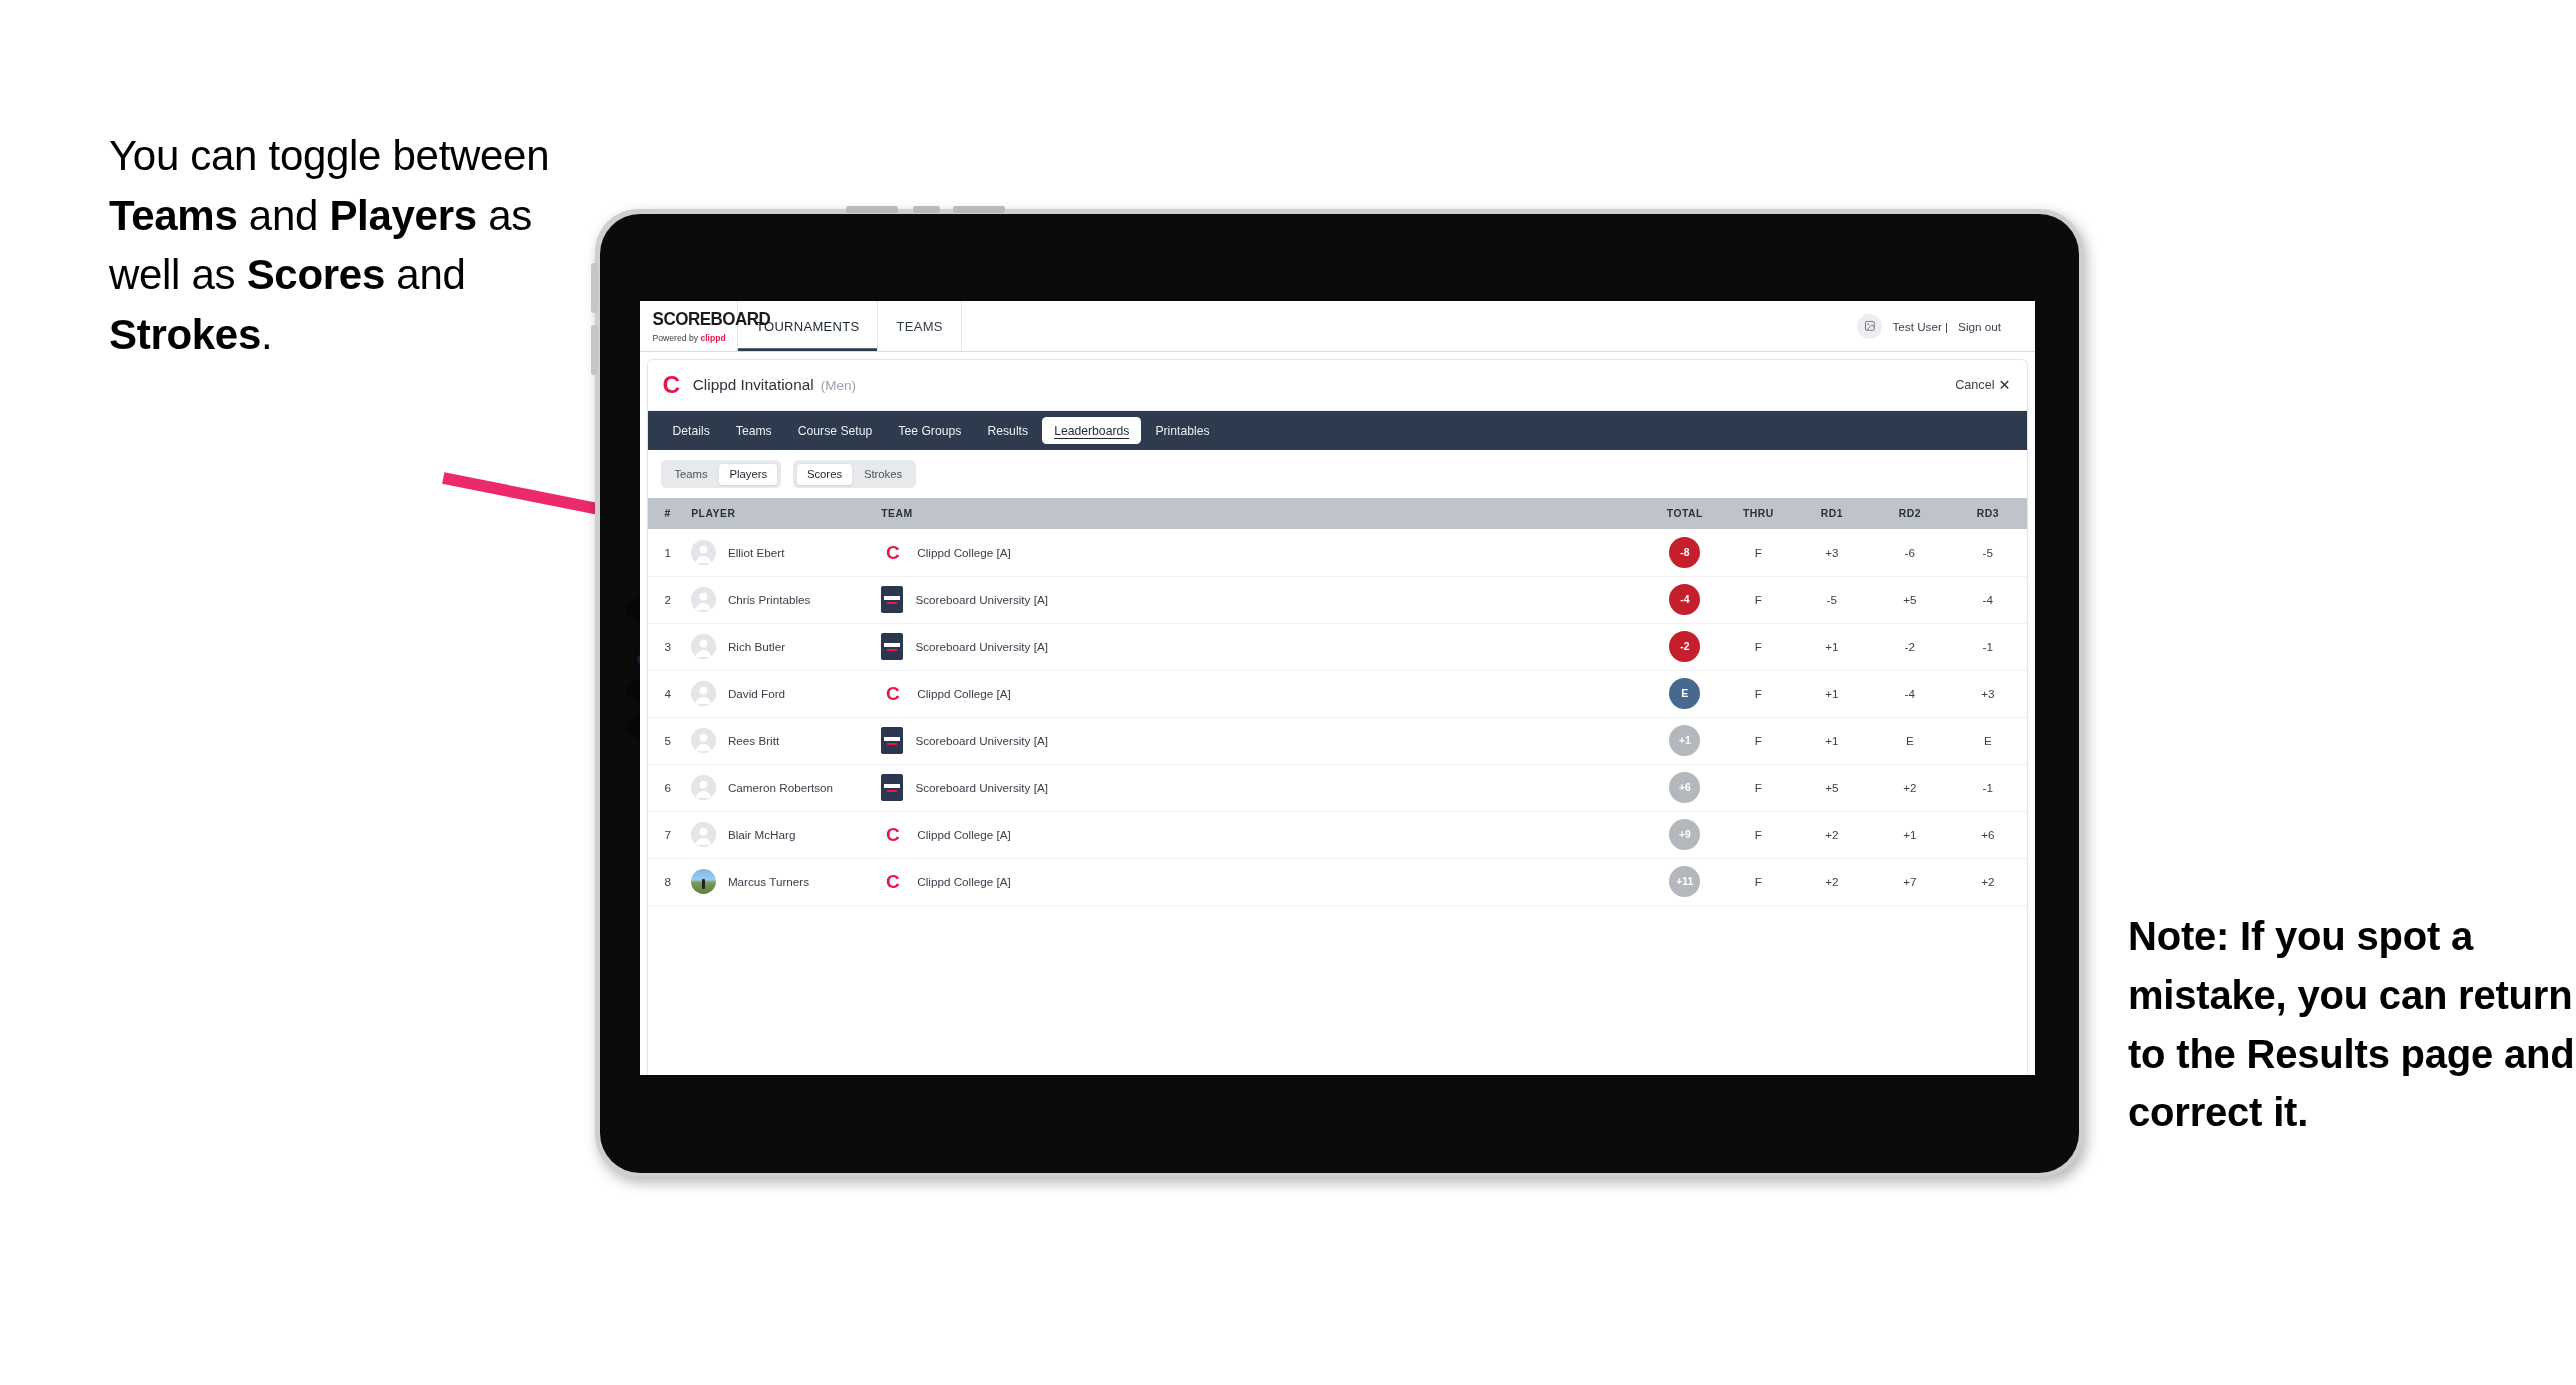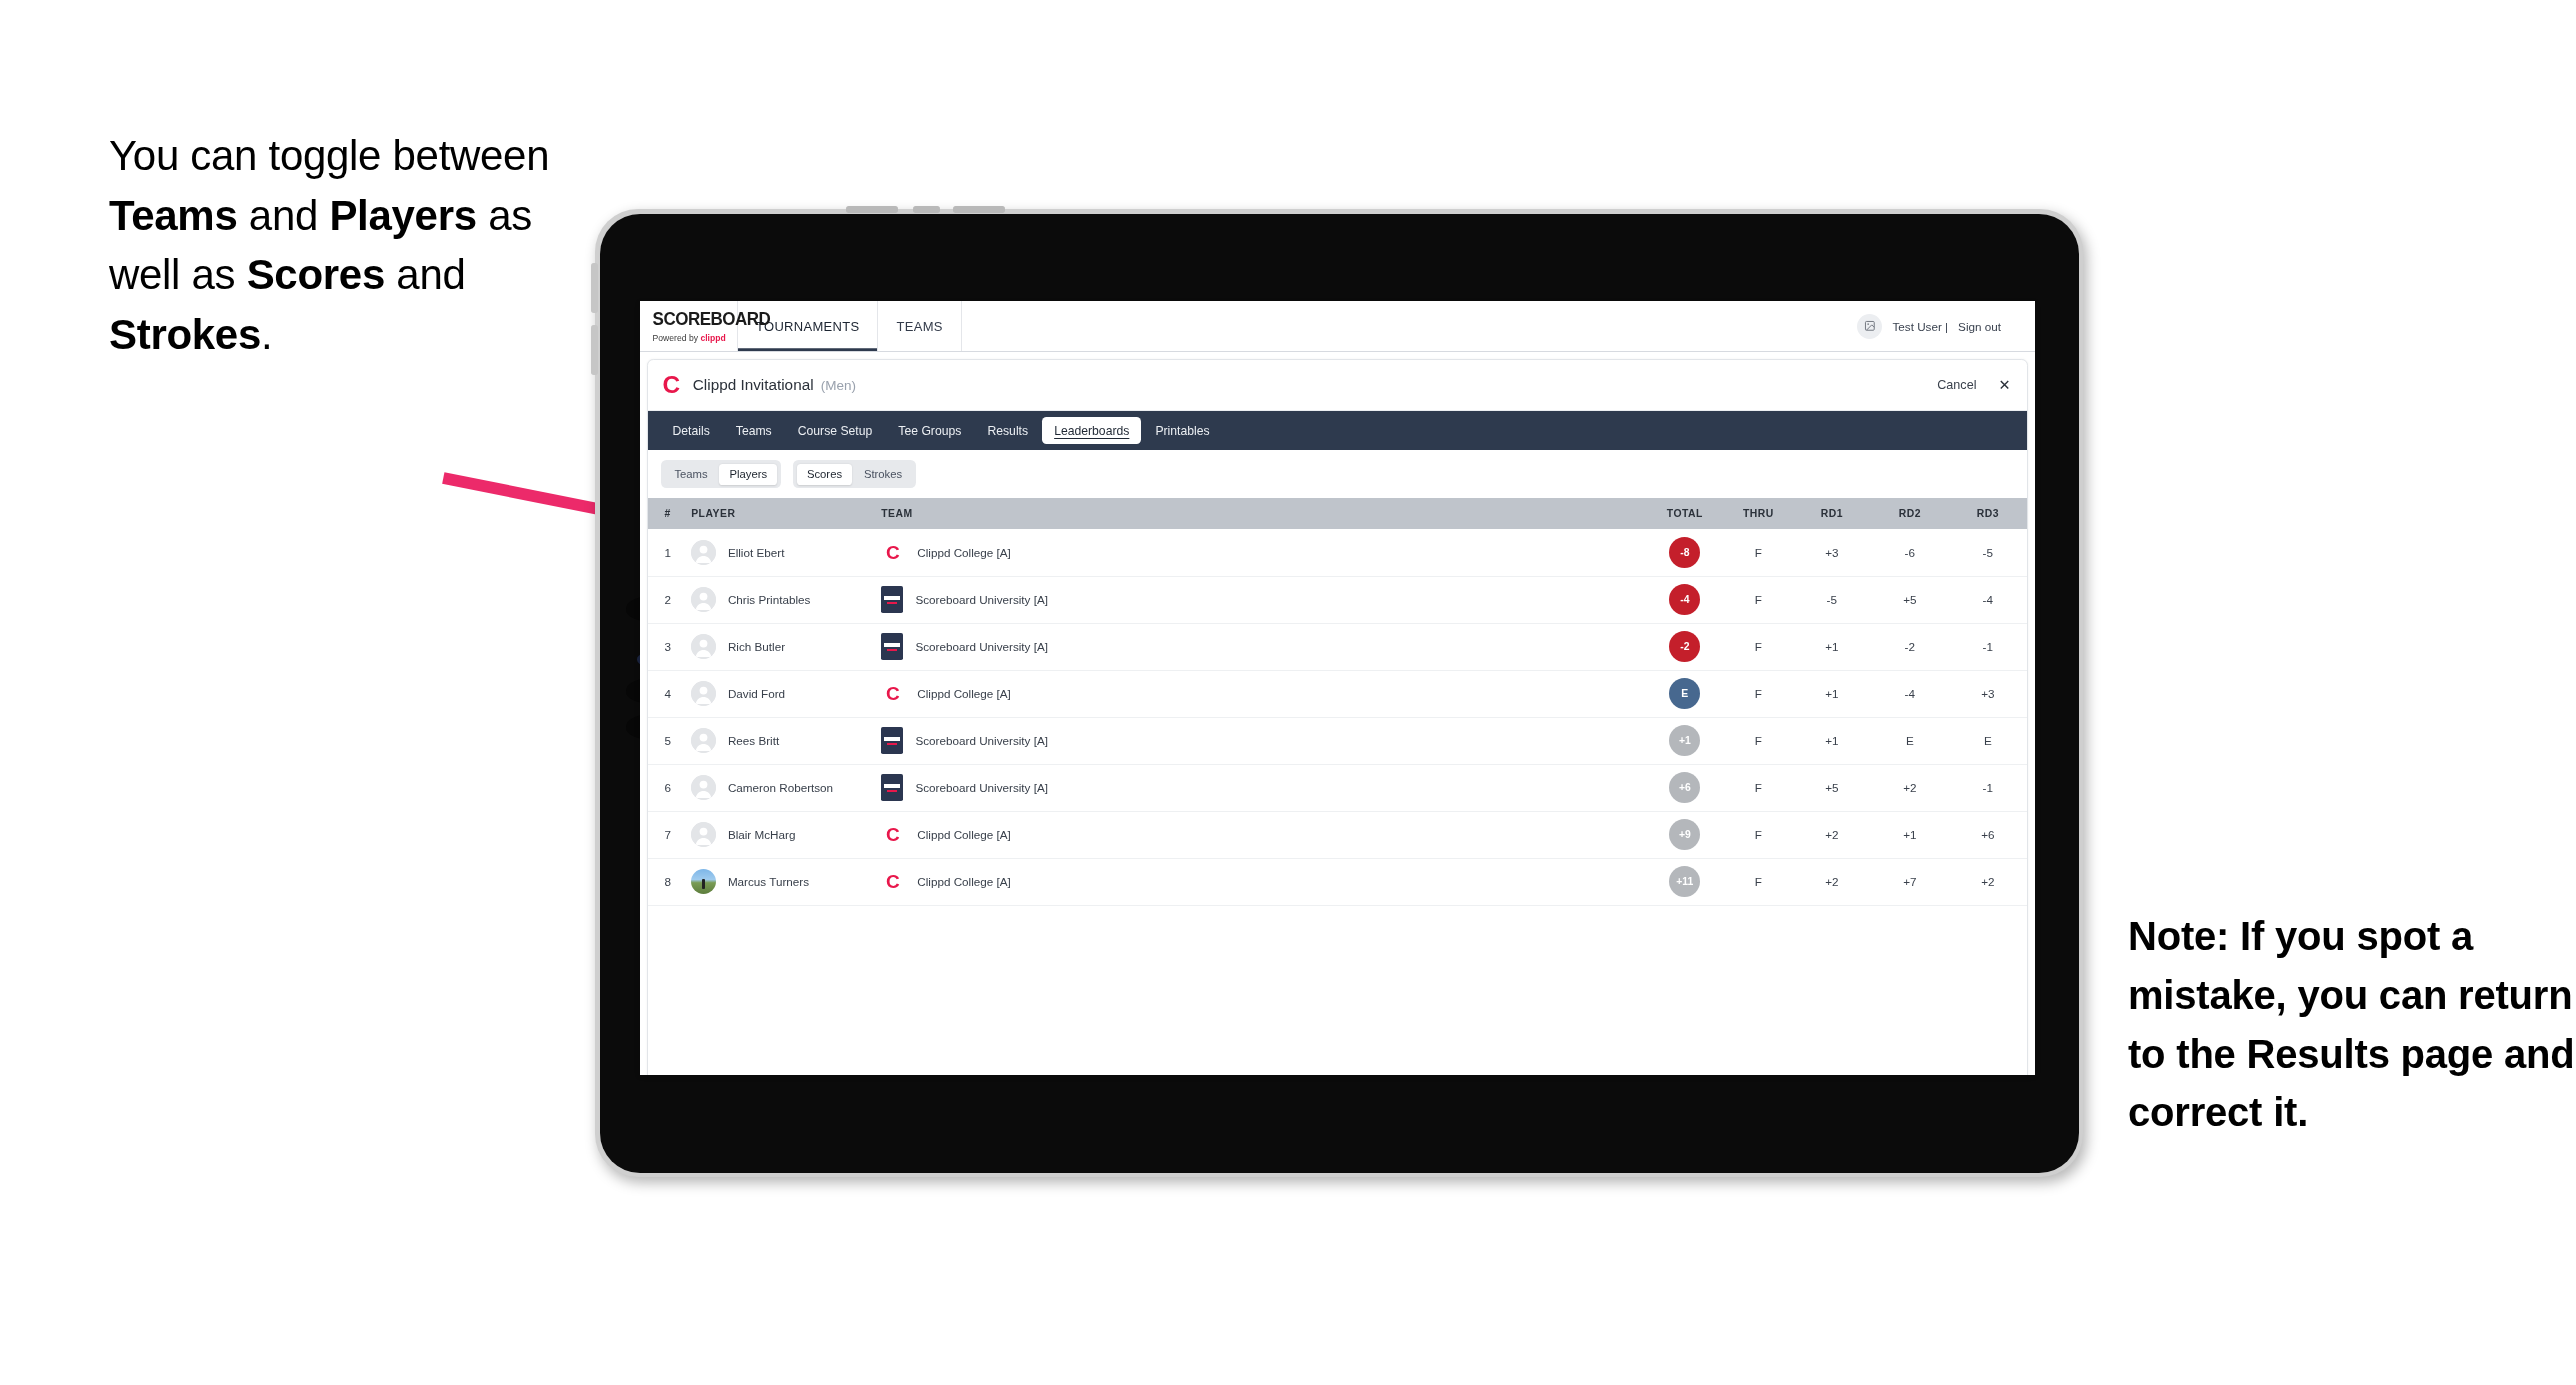--- a/index.html
+++ b/index.html
@@ -117,21 +117,21 @@
     height:51px; display:flex; align-items:center; padding:0 16.3px 0 14.4px;
     border-bottom:0.9px solid #eceef1;
   }
   #clippd-c {
     font-size:24.4px; font-weight:800; color:#e8174b; line-height:1;
     margin-right:12.6px; font-family:"Liberation Sans", sans-serif;
   }
   #event-title { font-size:15.3px; color:#2b313a; }
   #event-cat { font-size:13.5px; color:#99a1ad; margin-left:7.2px; }
   #cancel-wrap {
-    margin-left:auto; display:flex; align-items:center; gap:22px; cursor:pointer;
+    margin-left:auto; display:flex; align-items:center; gap:4px; cursor:pointer;
   }
   #cancel-label { font-size:12.6px; color:#3a414c; }
   #cancel-x { font-size:14.4px; color:#2b313a; line-height:1; font-weight:400;}
 
   
   #tabstrip {
     background:#2e3a4e; height:39px; display:flex; align-items:center;
     padding-left:12.6px; gap:2.7px;
   }
   .tab {

